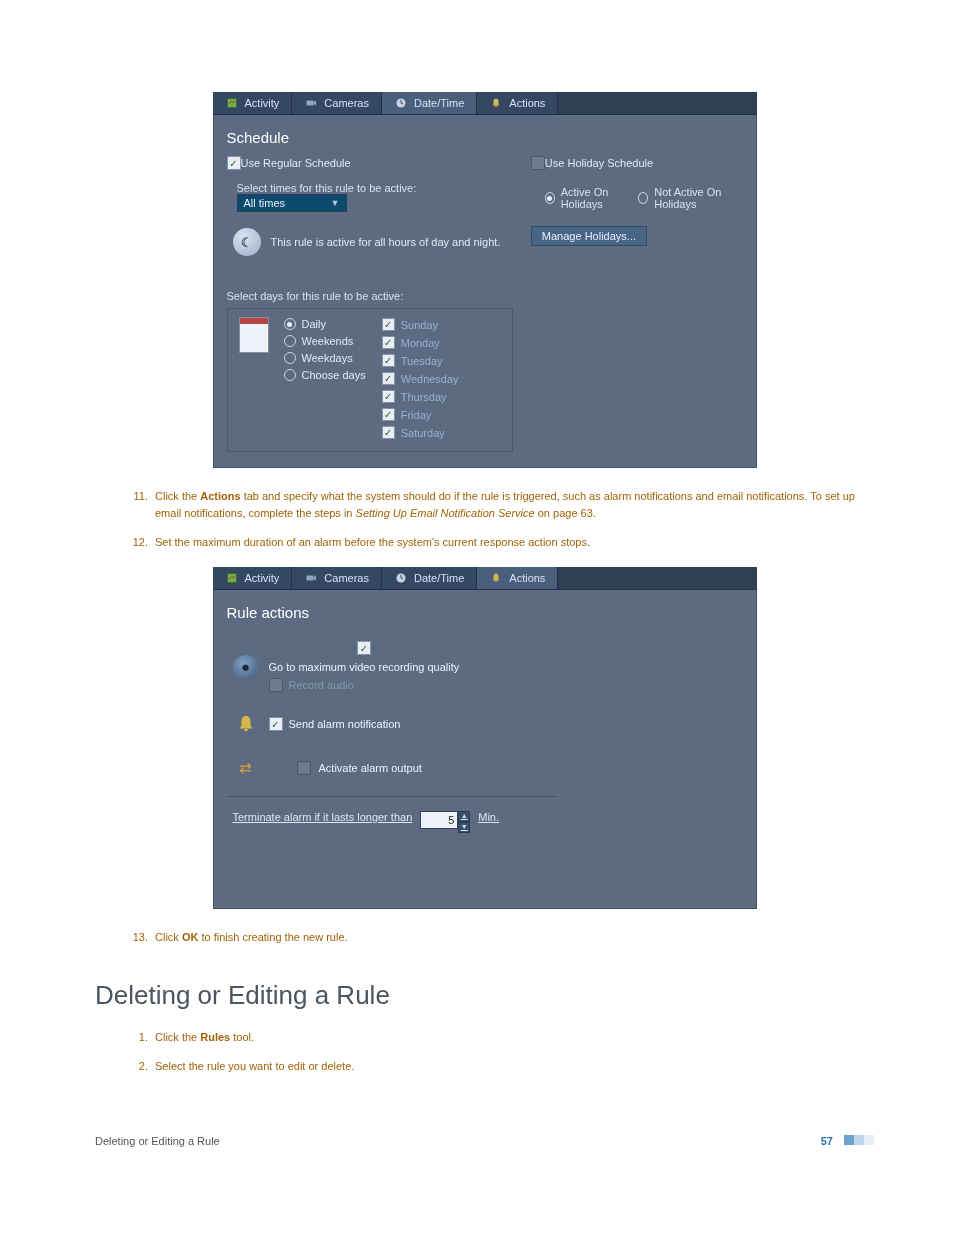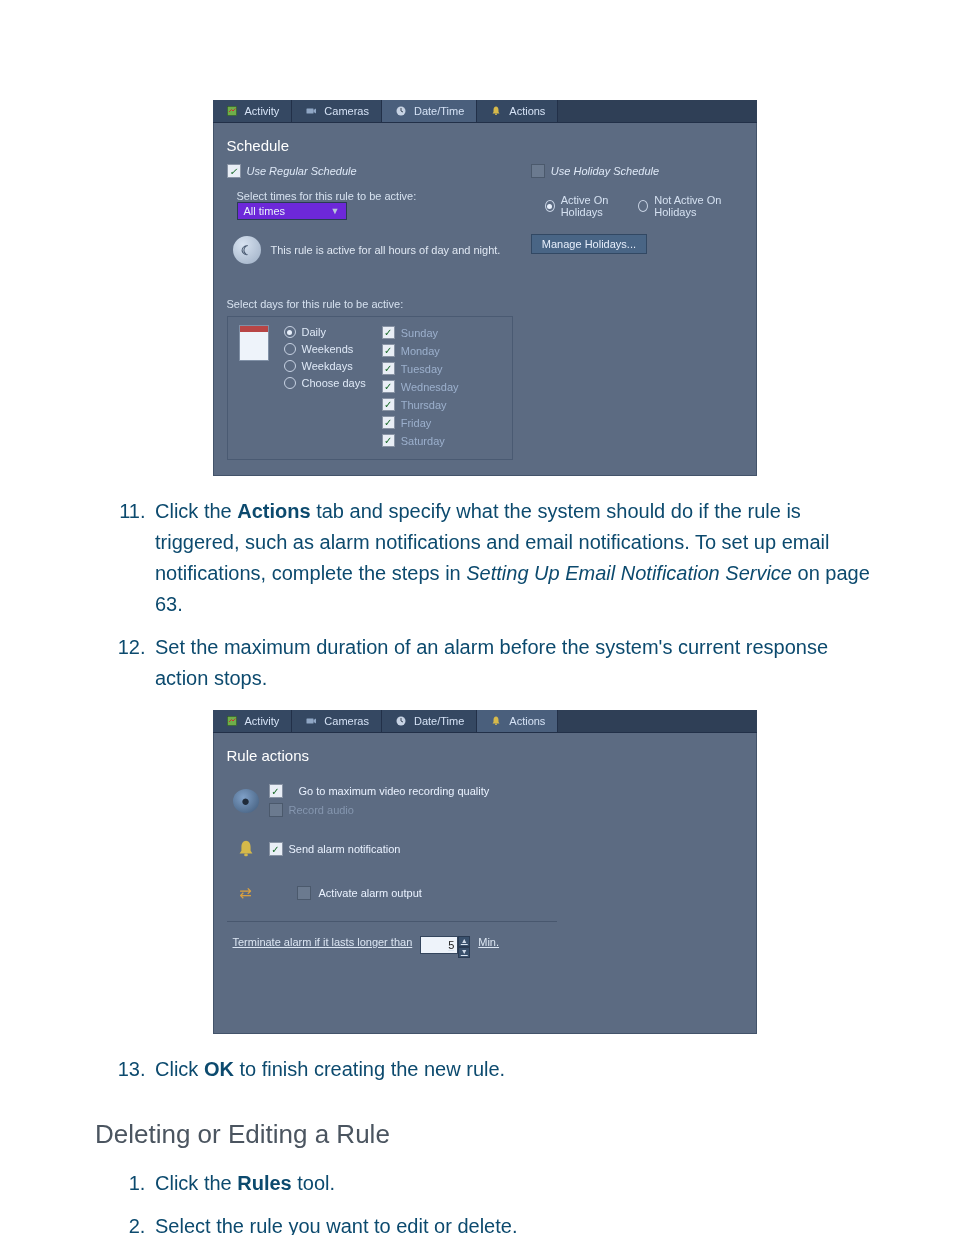--- a/index.html
+++ b/index.html
@@ -7,21 +7,21 @@
     font-family: "Segoe UI", Tahoma, Arial, sans-serif;
     background: #fff;
     color: #333;
     width: 954px;
   }
   .page {
     padding: 80px 80px 40px 95px;
   }
   .screenshot {
     width: 544px;
-    margin: 20px auto 20px auto;
+    margin: 12px auto 20px auto;
     background: #5c6b82;
     color: #eaf2ff;
     font-size: 11px;
     box-shadow: 0 0 0 1px #43536a inset;
   }
   .tabs {
     display: flex;
     background: #2f3f56;
     border-bottom: 1px solid #223048;
   }
@@ -47,24 +47,22 @@
     font-size: 15px;
     font-weight: 400;
     margin: 2px 0 10px 0;
   }
   .cols { display: flex; gap: 18px; }
   .col-left { flex: 1.15; }
   .col-right { flex: 0.85; }
   .chk-row {
     display: flex;
     align-items: center;
-    gap: 6px;
     color: #dfe9f7;
     margin-bottom: 12px;
-    font-style: italic;
   }
   .chk {
     width: 12px; height: 12px;
     background: #e9eef6;
     border: 1px solid #8893a4;
     display: inline-flex;
     align-items: center;
     justify-content: center;
     font-size: 10px;
     color: #1a6a2a;
@@ -73,21 +71,21 @@
   .chk.checked::after { content: "✓"; }
   .chk.muted { background: #6b7a8f; border-color: #4b596c; }
   .field-label {
     color: #d6e1ef;
     margin-right: 8px;
   }
   .select {
     display: inline-flex;
     align-items: center;
     justify-content: space-between;
-    background: #6d28d9;
+    background: #0c4a6e;
     border: 1px solid #2a3b53;
     padding: 2px 6px;
     width: 96px;
     color: #e8f0fb;
   }
   .select .caret {
     font-size: 9px;
     margin-left: 6px;
     color: #b8c6da;
   }
@@ -191,22 +189,22 @@
   .spinner-btns span {
     height: 9px; font-size: 7px; line-height: 8px; text-align: center;
     background: #39506c; border: 1px solid #2a3b53; color: #cfd9e7;
     cursor: pointer;
   }
 
   
   ol.doc-list {
     margin: 10px 0 0 0;
     padding-left: 56px;
-    color: #0c4a6e;
-    font-size: 20px;
+    color: #a16207;
+    font-size: 11px;
     line-height: 1.55;
   }
   ol.doc-list > li { margin-bottom: 12px; padding-left: 4px; }
   .italic { font-style: italic; }
   .bold { font-weight: 600; }
   h2.section-heading {
     font-size: 26px;
     font-weight: 400;
     color: #4b5560;
     margin: 34px 0 18px 0;
@@ -393,21 +391,21 @@
           </svg>
         <span>Actions</span>
       </div>
     </div>
     <div class="panel-body">
       <div class="section-title">Rule actions</div>
       <div class="actions-list" style="max-width:330px;">
         <div class="action-row">
           <span class="action-icon" style="background:radial-gradient(circle at 40% 35%,#7fa0c7,#3e5877);border-radius:50%;color:#1f2b3a;">●</span>
           <div class="action-chks">
-            <div class="row" style="display:flex;gap:16px;align-items:center;">
+            <div class="row" style="display:flex;gap:6px;align-items:center;flex-direction:column;">
                 <span class="chk checked"></span>
                 <span>Go to maximum video recording quality</span>
               </div>
             <div class="row" style="display:flex;gap:6px;align-items:center;">
                 <span class="chk muted unchecked"></span>
                 <span class="muted-text">Record audio</span>
               </div>
           </div>
         </div>
         <div class="action-row">

